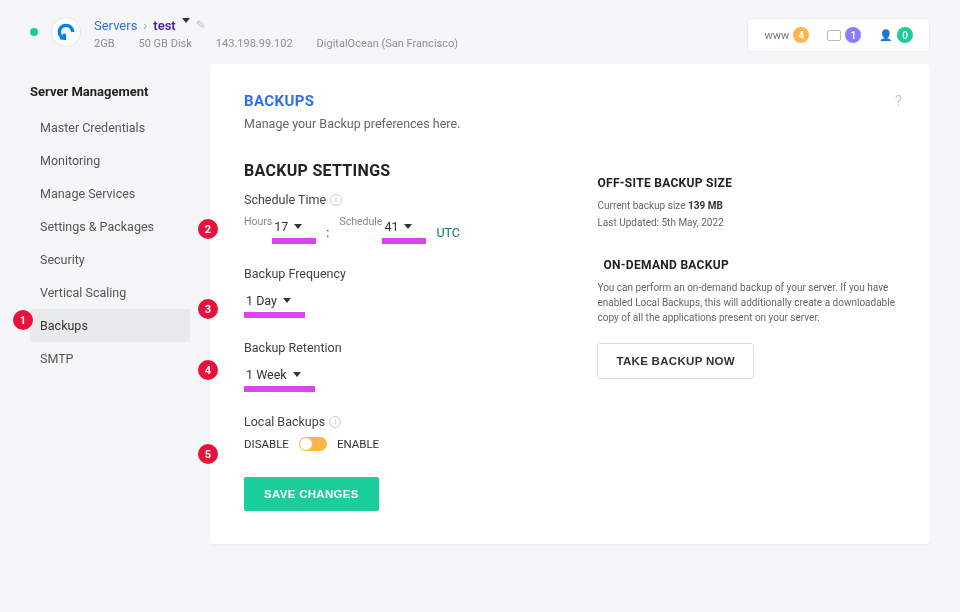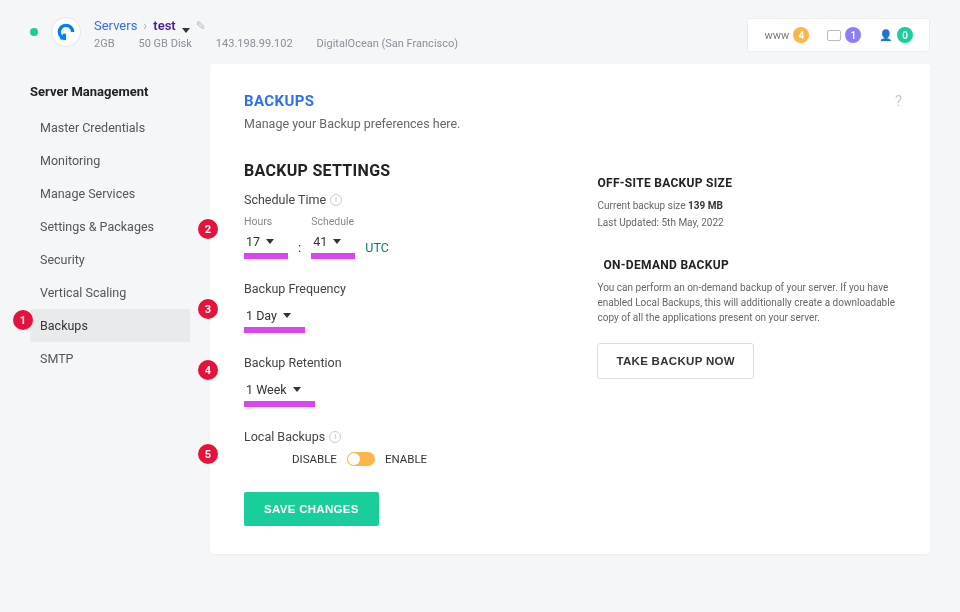--- a/index.html
+++ b/index.html
@@ -24,21 +24,21 @@
     width: 8px; height: 8px; border-radius: 50%;
     background: #19ce9b; margin-top: 10px;
   }
   .provider-icon {
     width: 28px; height: 28px; border-radius: 50%; background: #fff;
     display: flex; align-items: center; justify-content: center;
     box-shadow: 0 0 0 1px #e5e5e5;
   }
   .provider-icon svg { width: 20px; height: 20px; }
   .breadcrumb-block { }
-  .breadcrumb-row { display: flex; align-items: flex-end; gap: 6px; font-size: 13px; }
+  .breadcrumb-row { display: flex; align-items: flex-start; gap: 6px; font-size: 13px; }
   .bc-servers { color: #2f6fed; }
   .bc-chevron { color: #aaa; }
   .bc-current { color: #4c1d95; font-weight: 600; }
   .caret-down {
     width: 0; height: 0;
     border-left: 4px solid transparent;
     border-right: 4px solid transparent;
     border-top: 5px solid #333;
     display: inline-block;
   }
@@ -90,39 +90,39 @@
 
   .section-h { font-size: 16px; font-weight: 700; letter-spacing: 0.3px; color: #222; margin-top: 30px; margin-bottom: 12px; }
 
   .field-label { font-size: 12.5px; color: #444; display: flex; align-items: center; gap: 4px; }
   .info-circ {
     width: 12px; height: 12px; border: 1px solid #ccc; border-radius: 50%;
     font-size: 8px; color: #bbb; display: inline-flex; align-items: center; justify-content: center;
   }
 
   .time-row { display: flex; align-items: flex-end; gap: 10px; margin-top: 8px; }
-  .mini-col { display: flex; flex-direction: column; }
+  .mini-col { display: flex; flex-direction: row; }
   .mini-label { font-size: 10.5px; color: #888; margin-bottom: 2px; }
   .select-like {
     border: none; border-bottom: 6px solid #d946ef; padding: 4px 14px 4px 2px;
     font-size: 12.5px; color: #333; position: relative; min-width: 36px;
     display: inline-flex; align-items: center; gap: 6px;
   }
   .select-caret {
     width: 0; height: 0;
     border-left: 4px solid transparent;
     border-right: 4px solid transparent;
     border-top: 5px solid #333;
   }
   .colon { font-size: 13px; color: #333; padding-bottom: 4px; }
   .tz { font-size: 12.5px; color: #0f766e; padding-bottom: 4px; }
 
   .block { margin-top: 22px; }
 
-  .toggle-row { display: flex; align-items: center; gap: 10px; margin-top: 8px; font-size: 11.5px; margin-left: 48px; }
+  .toggle-row { display: flex; align-items: center; gap: 10px; margin-top: 8px; font-size: 11.5px; }
   .toggle {
     width: 28px; height: 14px; background: #ffb547; border-radius: 8px;
     position: relative;
   }
   .toggle::after {
     content:""; position: absolute; left: 1px; top: 1px;
     width: 12px; height: 12px; background: #fff; border-radius: 50%;
   }
 
   .save-btn {

